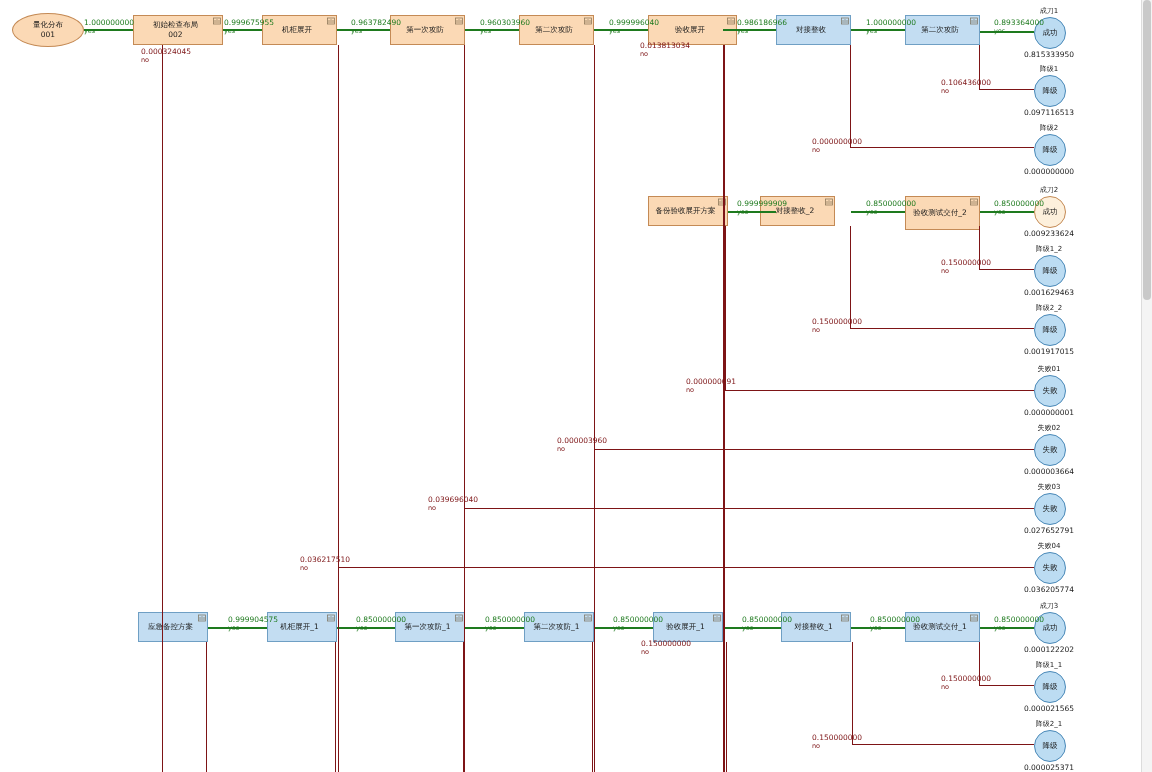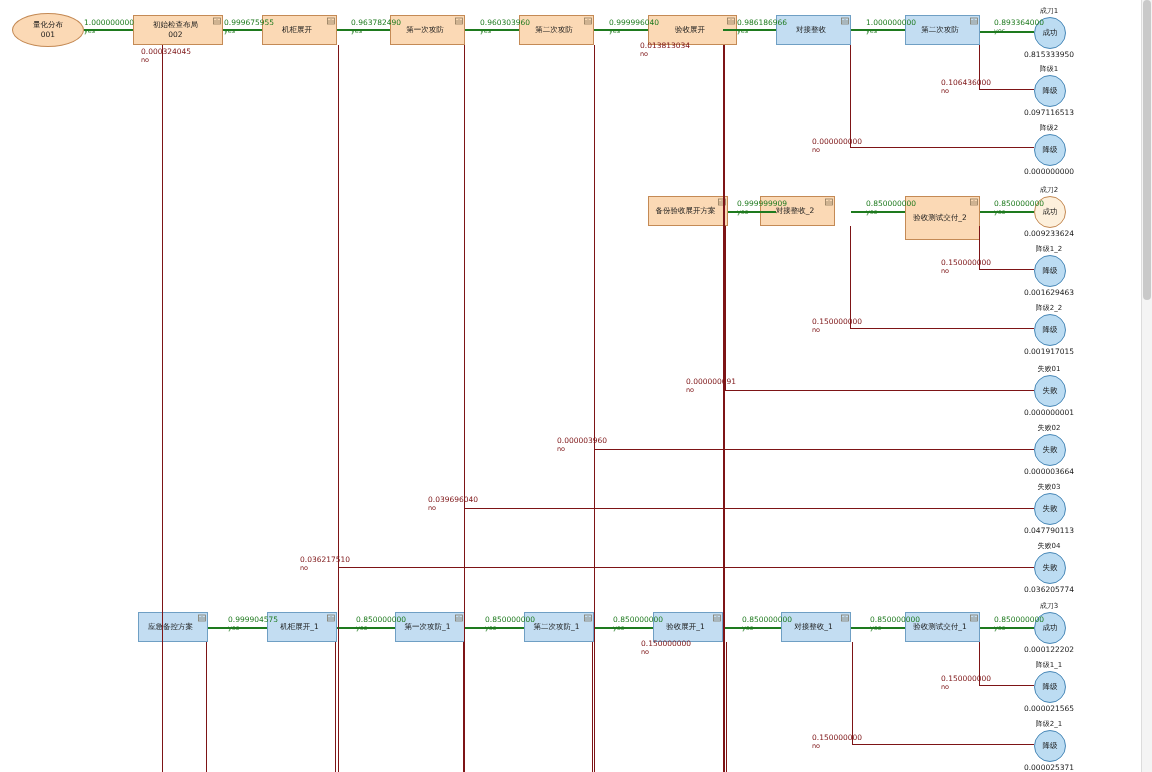--- a/index.html
+++ b/index.html
@@ -143,21 +143,21 @@
           <path d="M2 3 L2 6 M4 2.2 L4 6 M6 3 L6 6" stroke="#6b5a3e" stroke-width="0.8"></path>
         </svg></span>
     </div>
     <div class="node orange" style="left: 760px; top: 196px; width: 75px; height: 30px;">
       <span>对接整收_2</span>
       <span class="corner"><svg viewBox="0 0 8 8" width="8" height="8">
           <rect x="0.5" y="1" width="7" height="6" fill="none" stroke="#6b5a3e" stroke-width="0.8"></rect>
           <path d="M2 3 L2 6 M4 2.2 L4 6 M6 3 L6 6" stroke="#6b5a3e" stroke-width="0.8"></path>
         </svg></span>
     </div>
-    <div class="node orange" style="left: 905px; top: 196px; width: 75px; height: 44px;">
+    <div class="node orange" style="left: 905px; top: 196px; width: 75px; height: 34px;">
       <span>验收测试交付_2</span>
       <span class="corner"><svg viewBox="0 0 8 8" width="8" height="8">
           <rect x="0.5" y="1" width="7" height="6" fill="none" stroke="#6b5a3e" stroke-width="0.8"></rect>
           <path d="M2 3 L2 6 M4 2.2 L4 6 M6 3 L6 6" stroke="#6b5a3e" stroke-width="0.8"></path>
         </svg></span>
     </div>
     <div class="node blue" style="left: 138px; top: 612px; width: 70px; height: 30px;">
       <span>应急备控方案</span>
       <span class="corner"><svg viewBox="0 0 8 8" width="8" height="8">
           <rect x="0.5" y="1" width="7" height="6" fill="none" stroke="#6b5a3e" stroke-width="0.8"></rect>
@@ -242,21 +242,21 @@
       <span class="val">0.000000001</span>
     </div>
     <div class="term blue" style="left: 1034px; top: 434px; width: 30px; height: 30px;">
       <span class="cap">失败02</span>
       <span class="circle">失败</span>
       <span class="val">0.000003664</span>
     </div>
     <div class="term blue" style="left: 1034px; top: 493px; width: 30px; height: 30px;">
       <span class="cap">失败03</span>
       <span class="circle">失败</span>
-      <span class="val">0.047790113</span>
+      <span class="val">0.027652791</span>
     </div>
     <div class="term blue" style="left: 1034px; top: 552px; width: 30px; height: 30px;">
       <span class="cap">失败04</span>
       <span class="circle">失败</span>
       <span class="val">0.036205774</span>
     </div>
     <div class="term blue" style="left: 1034px; top: 612px; width: 30px; height: 30px;">
       <span class="cap">成刀3</span>
       <span class="circle">成功</span>
       <span class="val">0.000122202</span>

